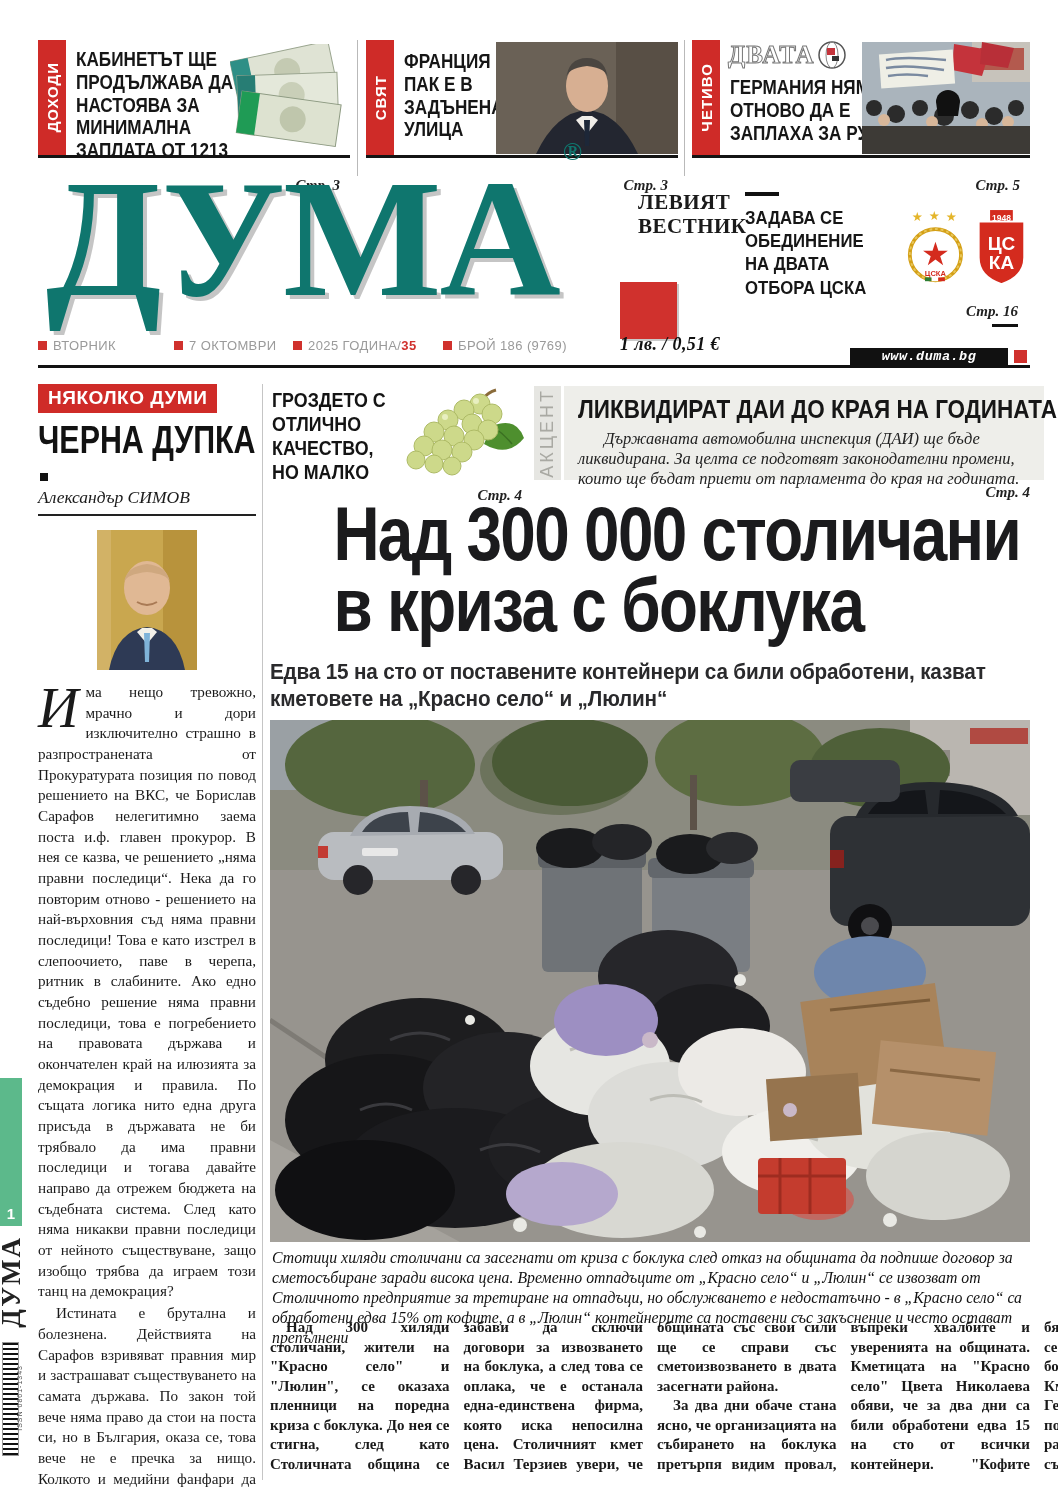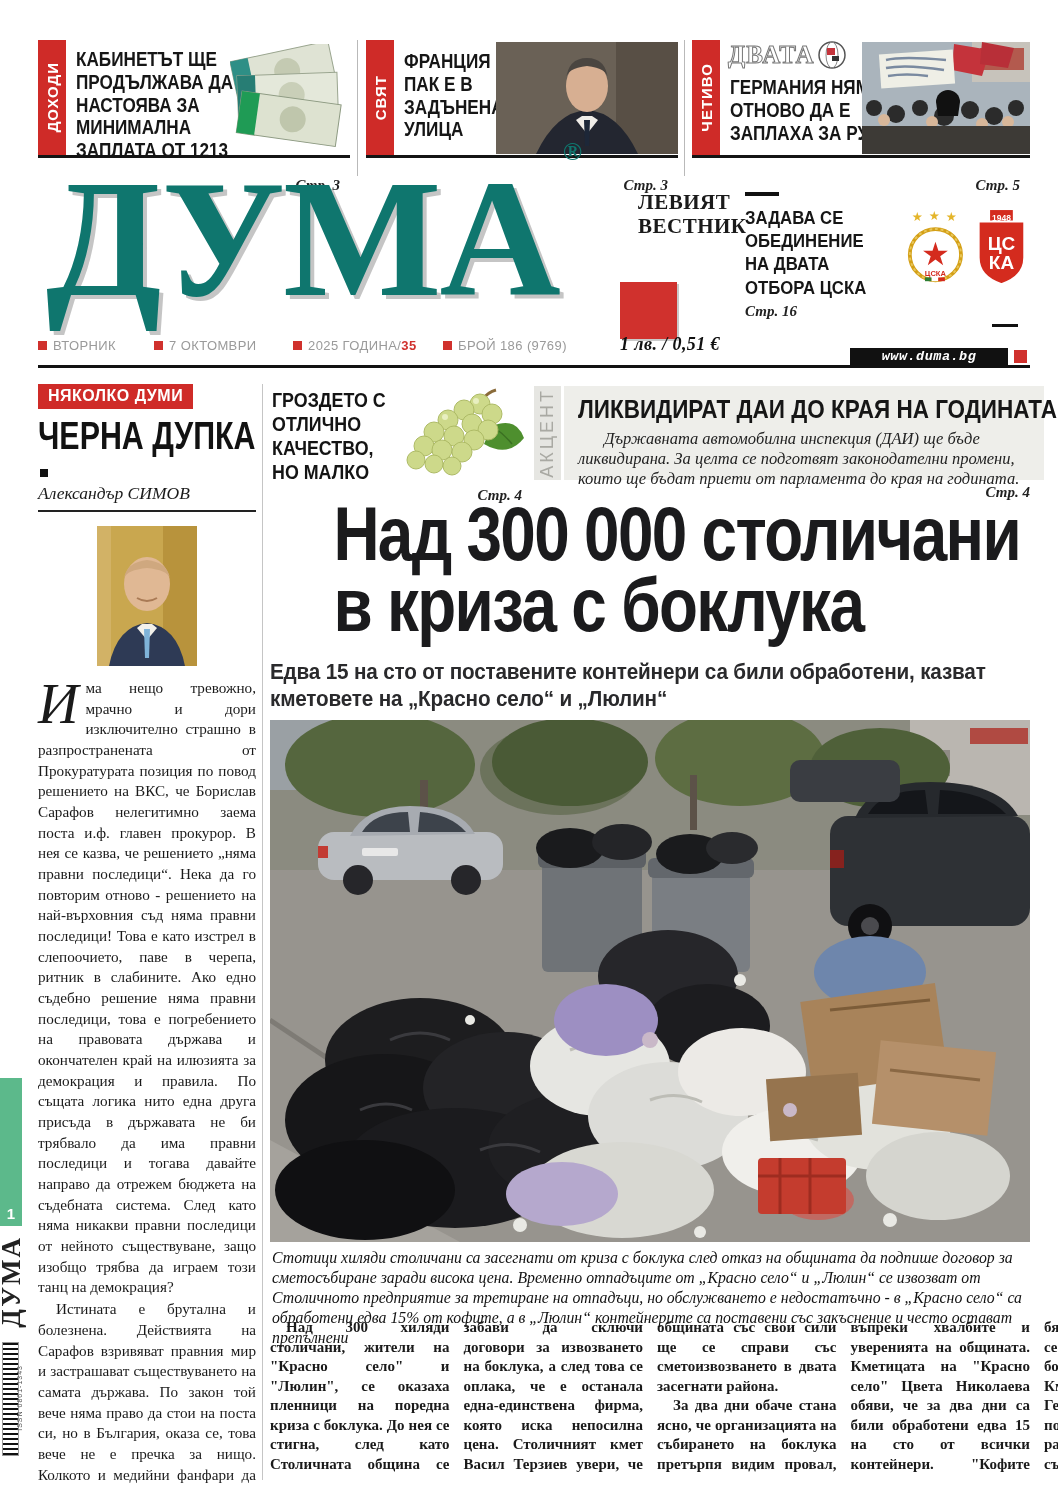--- a/index.html
+++ b/index.html
@@ -24,38 +24,38 @@
   .duma{position:absolute;left:8px;top:-32px;font-family:"Liberation Serif",serif;font-weight:bold;
         font-size:168px;line-height:1;letter-spacing:-2px;color:#0f766e;
         text-shadow:4px 4px 0 rgba(150,150,150,.55);}
   .duma sup{font-size:26px;vertical-align:super;letter-spacing:0;text-shadow:none;position:relative;top:-78px;left:4px;}
   .tagline{position:absolute;left:600px;top:4px;width:95px;font-weight:bold;font-size:21px;line-height:1.15;letter-spacing:.5px;}
   .redsq{background:#d0312d;box-shadow:2px 2px 0 rgba(150,150,150,.5);}
   .cska{position:absolute;left:707px;top:0;width:285px;}
   .cska .dash{width:34px;height:4px;background:#111;margin:6px 0 10px 0;}
   .cska-title{font-family:"Liberation Sans",sans-serif;font-weight:bold;font-size:19px;line-height:1.22;color:#161616;width:170px;transform:scaleX(.88);}
   .cska-row{display:flex;}
-  .cska-ref{padding-right:12px;margin-top:4px;}
+  .cska-ref{text-align:right;padding-right:12px;margin-top:4px;}
   .cska .dash2{width:26px;height:3px;background:#111;margin:4px 12px 0 auto;}
   
   .dateline{position:absolute;left:38px;top:338px;width:992px;height:20px;
             font-family:"Liberation Sans",sans-serif;font-size:13px;color:#9a9a9a;letter-spacing:.4px;}
   .d-item{position:absolute;top:0;display:flex;align-items:center;gap:6px;white-space:nowrap;}
   .d-item .sq{width:9px;height:9px;background:#d0312d;flex:none;}
   .d-red{color:#d0312d;font-weight:bold;}
   .price{position:absolute;left:582px;top:-4px;font-family:"Liberation Serif",serif;
          font-weight:bold;font-style:italic;font-size:18px;color:#111;}
   .wwwbar{position:absolute;left:850px;top:348px;width:158px;height:17px;background:#111;
           display:flex;align-items:center;justify-content:center;}
   .wwwbar span{color:#fff;font-family:Liberation Mono, monospace;font-weight:bold;font-style:italic;font-size:13.5px;letter-spacing:.5px;}
   .mainrule{position:absolute;left:38px;top:365px;width:992px;border-top:3px solid #111;}
   
   .leftcol{position:absolute;left:38px;top:384px;width:218px;}
   .rubric{display:inline-block;background:#cf2b28;color:#fff;font-family:"Liberation Sans",sans-serif;
-          font-weight:bold;font-size:16px;padding:3px 10px 4px 10px;letter-spacing:.5px;}
+          font-weight:bold;font-size:19px;padding:3px 10px 4px 10px;letter-spacing:.5px;}
   .op-title{font-family:"Liberation Sans",sans-serif;font-weight:bold;font-size:38px;line-height:1;
             white-space:nowrap;transform:scaleX(.8);margin-top:8px;color:#121212;}
   .op-bullet{width:8px;height:8px;background:#111;margin:14px 0 6px 2px;}
   .op-author{font-style:italic;font-size:17.5px;margin-bottom:6px;}
   .op-hr{border-top:2px solid #222;margin:4px 0 14px 0;}
   .op-photo{display:block;margin:0 auto 12px auto;}
   .op-body{font-size:15.2px;line-height:1.36;text-align:justify;}
   .op-body .dropcap{float:left;font-size:56px;line-height:.82;font-style:italic;margin:4px 7px 0 0;}
   .op-body p{margin:0;}
   .op-body p.ind{text-indent:18px;margin-top:1px;}
@@ -233,21 +233,21 @@
       <div class="cska-ref pageref">Стр. 16</div>
       <div class="dash2"></div>
     </div>
   </div>
 
   <div class="dateline">
     <div class="d-item" style="left:0;">
         <span class="sq"></span>
         <span>ВТОРНИК</span>
       </div>
-    <div class="d-item" style="left:116px;">
+    <div class="d-item" style="left:136px;">
         <span class="sq"></span>
         <span>7 ОКТОМВРИ</span>
       </div>
     <div class="d-item" style="left:255px;">
         <span class="sq"></span>
         <span><span>2025 ГОДИНА/</span><span class="d-red">35</span></span>
       </div>
     <div class="d-item" style="left:405px;">
         <span class="sq"></span>
         <span>БРОЙ 186 (9769)</span>

